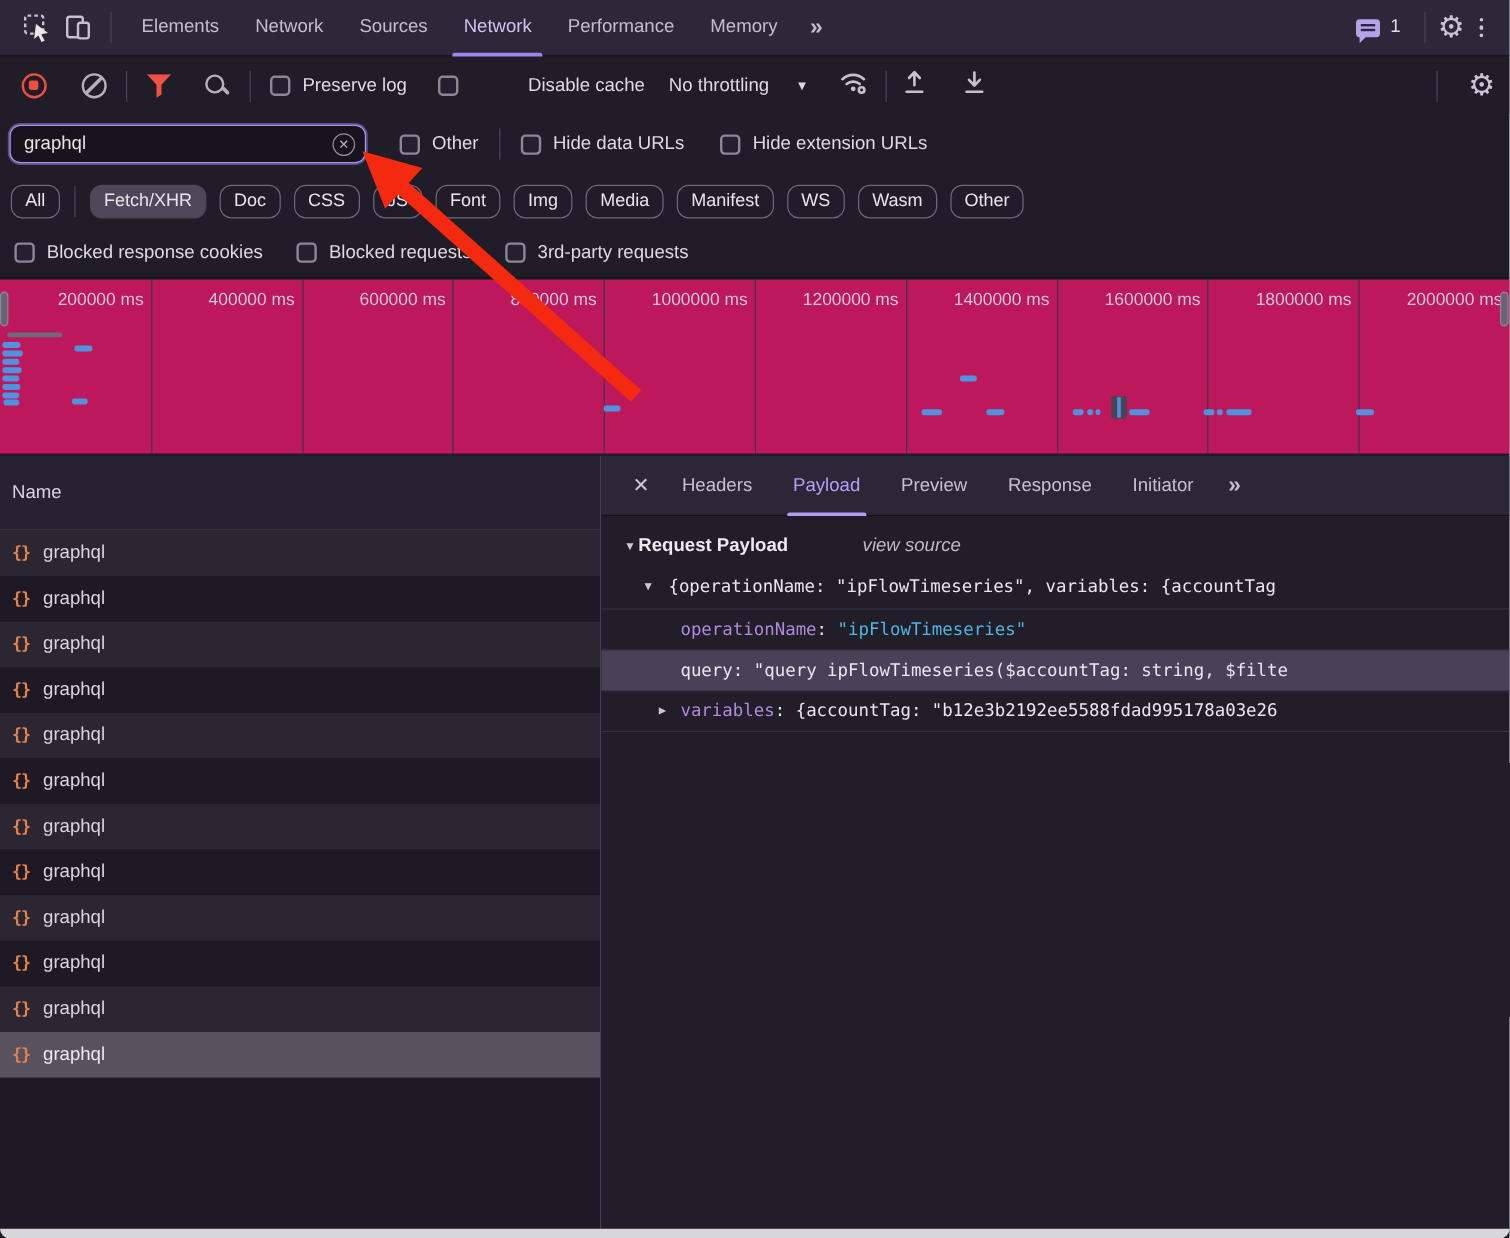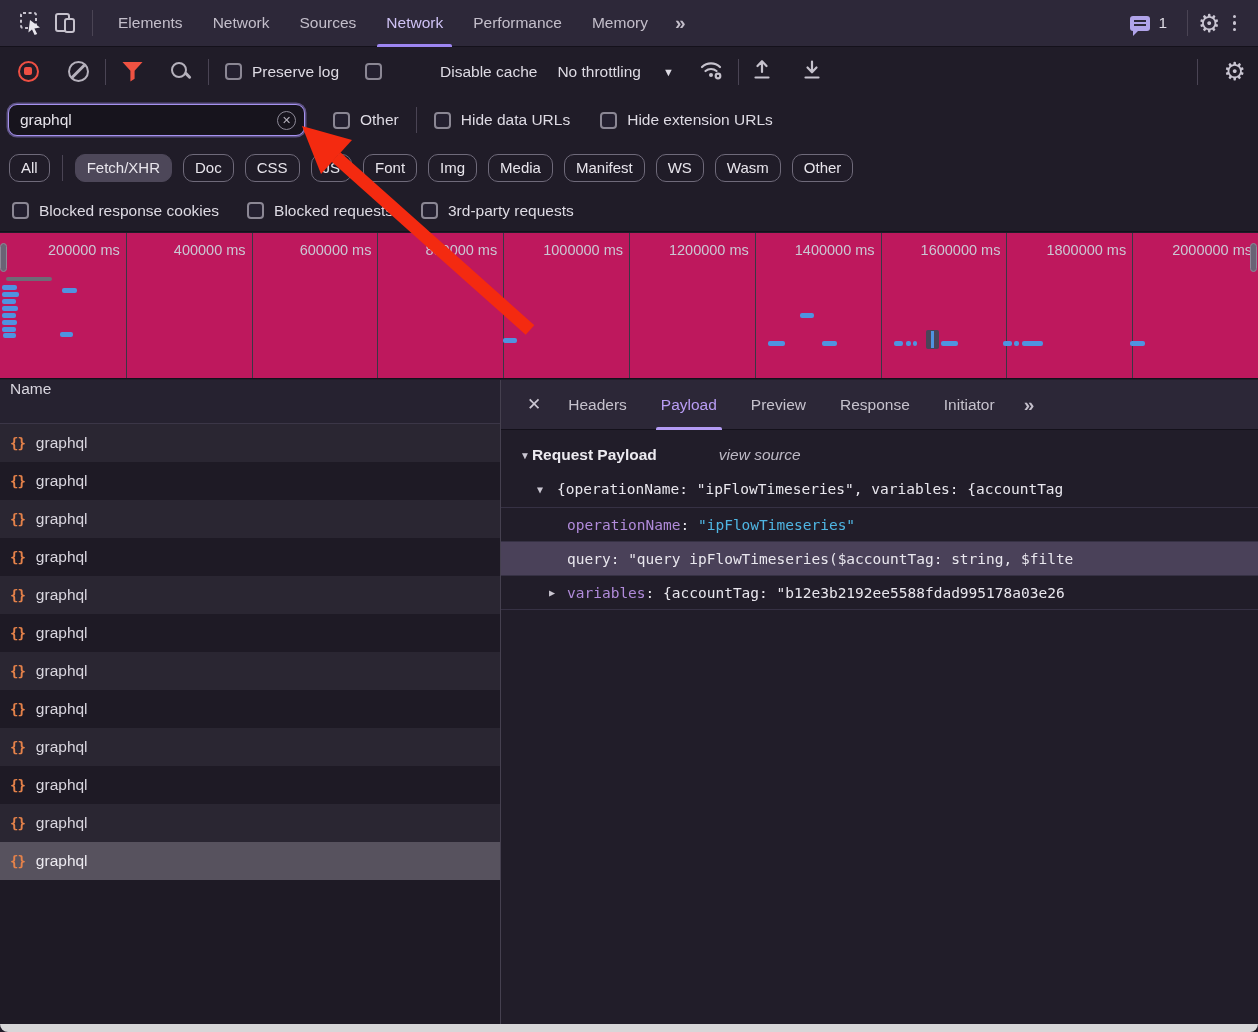--- a/index.html
+++ b/index.html
@@ -60,21 +60,21 @@
   .timeline { position:absolute; top:233px; left:0; right:0; height:146px; background:#be185d; border-bottom:1px solid #14111b; overflow:hidden; }
   .gridline { position:absolute; top:0; bottom:0; width:1px; background:#3b3645; }
   .tick { position:absolute; top:9px; width:90px; text-align:right; color:#cbc7d3; font-size:14.5px; white-space:nowrap; }
   .tbar { position:absolute; height:5px; border-radius:2px; background:#4f93e0; }
   .tmarker { position:absolute; width:13px; height:19px; background:#4b4458; border-radius:2px; }
   .tmarker i { position:absolute; left:5px; top:1px; width:3px; height:17px; background:#4f93e0; display:block; }
   .grip { position:absolute; top:10px; width:7px; height:29px; background:#696375; border-radius:4px; border:1px solid #8d8997; }
 
   
   .requests { position:absolute; top:380px; left:0; width:500px; bottom:8px; background:#1e1a25; }
-  .req-header { height:44px; background:#262230; border-bottom:1px solid #3b3647; display:flex; align-items:flex-start; padding-left:10px; color:#d8d5de; font-size:15.5px; }
+  .req-header { height:62px; background:#262230; border-bottom:1px solid #3b3647; display:flex; align-items:center; padding-left:10px; color:#d8d5de; font-size:15.5px; }
   .req-row { height:38px; display:flex; align-items:center; padding-left:10px; gap:11px; font-size:15.5px; color:#d9d6df; }
   .req-row.odd { background:#2a2632; }
   .req-row.even { background:#1e1a25; }
   .req-row.selected { background:#57525e; color:#eceaf0; }
   .json-ic { color:#e5824a; font-weight:bold; font-size:14px; font-family:"DejaVu Sans Mono", monospace; letter-spacing:-1px; }
   .splitter { position:absolute; top:380px; bottom:8px; left:500px; width:1px; background:#45404f; }
 
   
   .details { position:absolute; top:380px; left:501px; right:0; bottom:8px; background:#211d29; overflow:hidden; }
   .dtabs { height:50px; background:#2c2737; border-bottom:1px solid #14111b; display:flex; align-items:center; padding-left:16px; }

